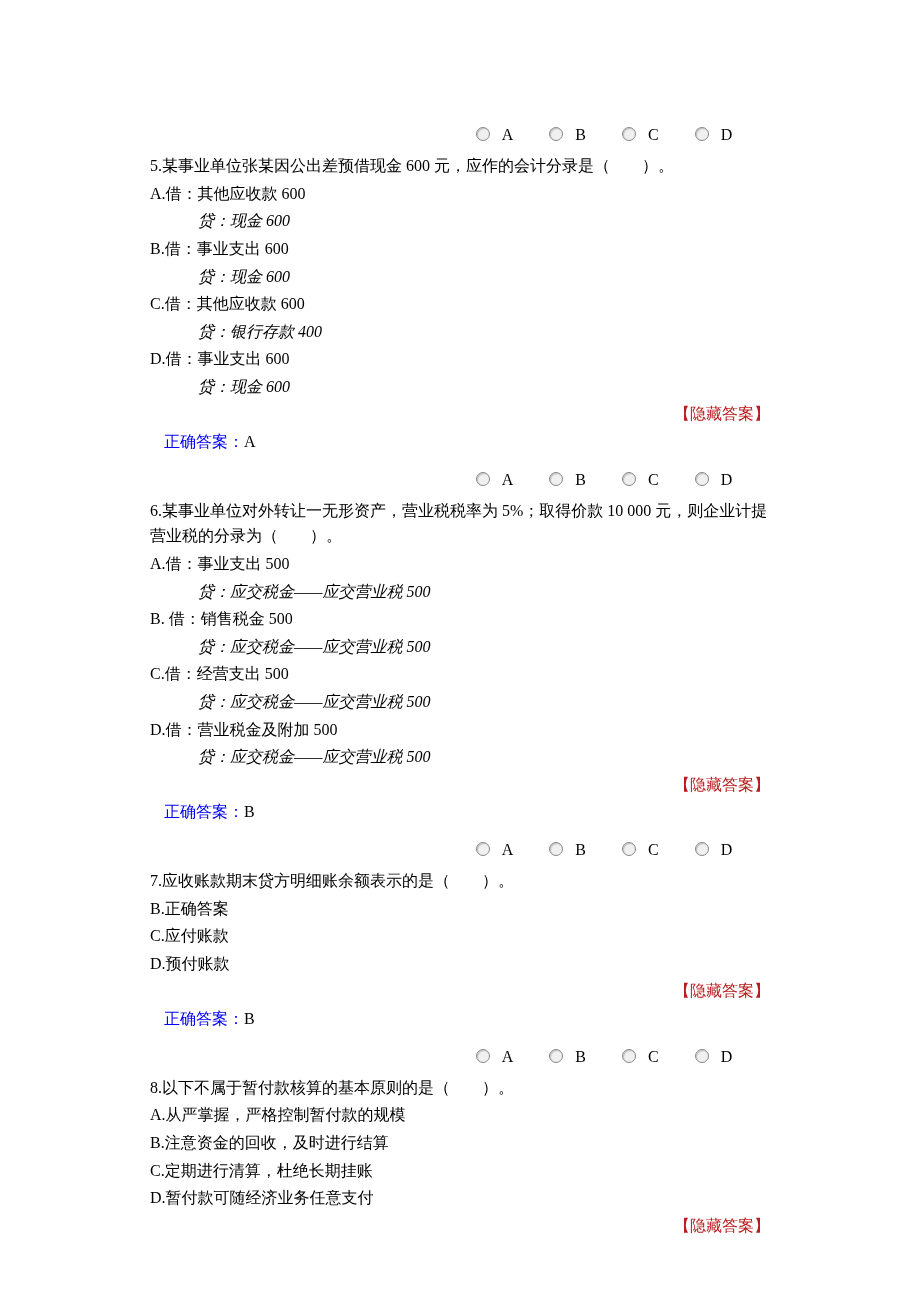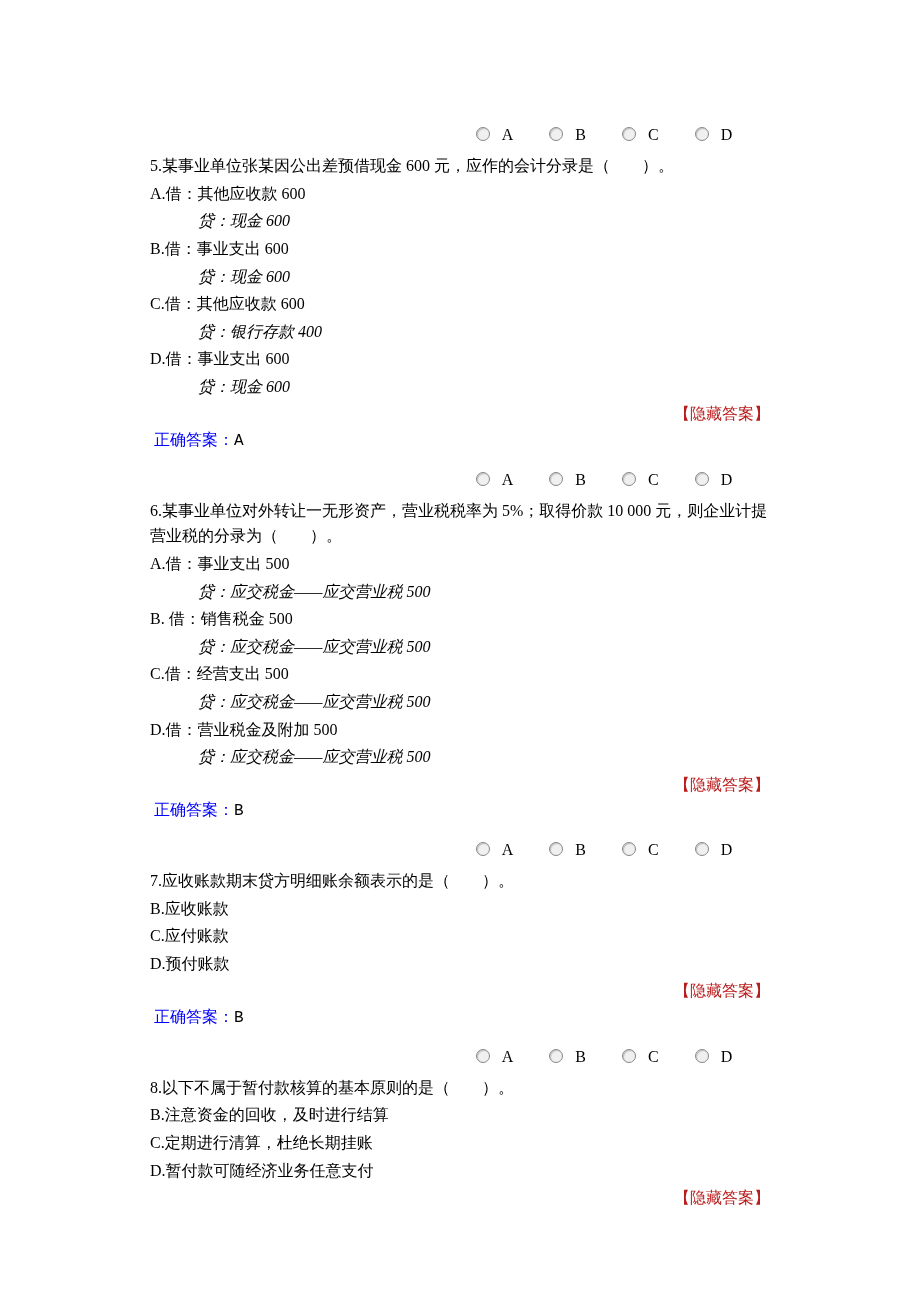--- a/index.html
+++ b/index.html
@@ -51,22 +51,21 @@
     .credit-indent {
       padding-left: 48px;
       font-style: italic;
     }
     .hide-answer {
       color: #b91c1c;
       margin: 2px 0;
       text-align: right;
     }
     .correct-answer {
-      margin: 2px 4px;
-      font-family: Liberation Mono, monospace;
+      margin: 2px 14px;
     }
     .correct-answer-label {
       color: #0000ff;
     }
     .question-block {
       margin-bottom: 10px;
     }
   </style>
 </head>
 <body>
@@ -117,35 +116,36 @@
 
   <div class="radio-row">
     <span class="radio-item"><span class="radio-circle"></span><span class="radio-label">A</span></span>
     <span class="radio-item"><span class="radio-circle"></span><span class="radio-label">B</span></span>
     <span class="radio-item"><span class="radio-circle"></span><span class="radio-label">C</span></span>
     <span class="radio-item"><span class="radio-circle"></span><span class="radio-label">D</span></span>
   </div>
 
   <div class="question-block">
     <div class="question-text">7.应收账款期末贷方明细账余额表示的是（　　）。</div>
-    <div class="option-text">B.应收账款</div>
+    <div class="option-text">B.正确答案</div>
     <div class="option-text">C.应付账款</div>
     <div class="option-text">D.预付账款</div>
     <div class="hide-answer">【隐藏答案】</div>
     <div class="correct-answer"><span class="correct-answer-label">正确答案：</span><span>B</span></div>
   </div>
 
   <div class="radio-row">
     <span class="radio-item"><span class="radio-circle"></span><span class="radio-label">A</span></span>
     <span class="radio-item"><span class="radio-circle"></span><span class="radio-label">B</span></span>
     <span class="radio-item"><span class="radio-circle"></span><span class="radio-label">C</span></span>
     <span class="radio-item"><span class="radio-circle"></span><span class="radio-label">D</span></span>
   </div>
 
   <div class="question-block">
     <div class="question-text">8.以下不属于暂付款核算的基本原则的是（　　）。</div>
+    <div class="option-text">A.从严掌握，严格控制暂付款的规模</div>
     <div class="option-text">B.注意资金的回收，及时进行结算</div>
     <div class="option-text">C.定期进行清算，杜绝长期挂账</div>
     <div class="option-text">D.暂付款可随经济业务任意支付</div>
     <div class="hide-answer">【隐藏答案】</div>
   </div>
 
 </div>
 
 </body></html>

